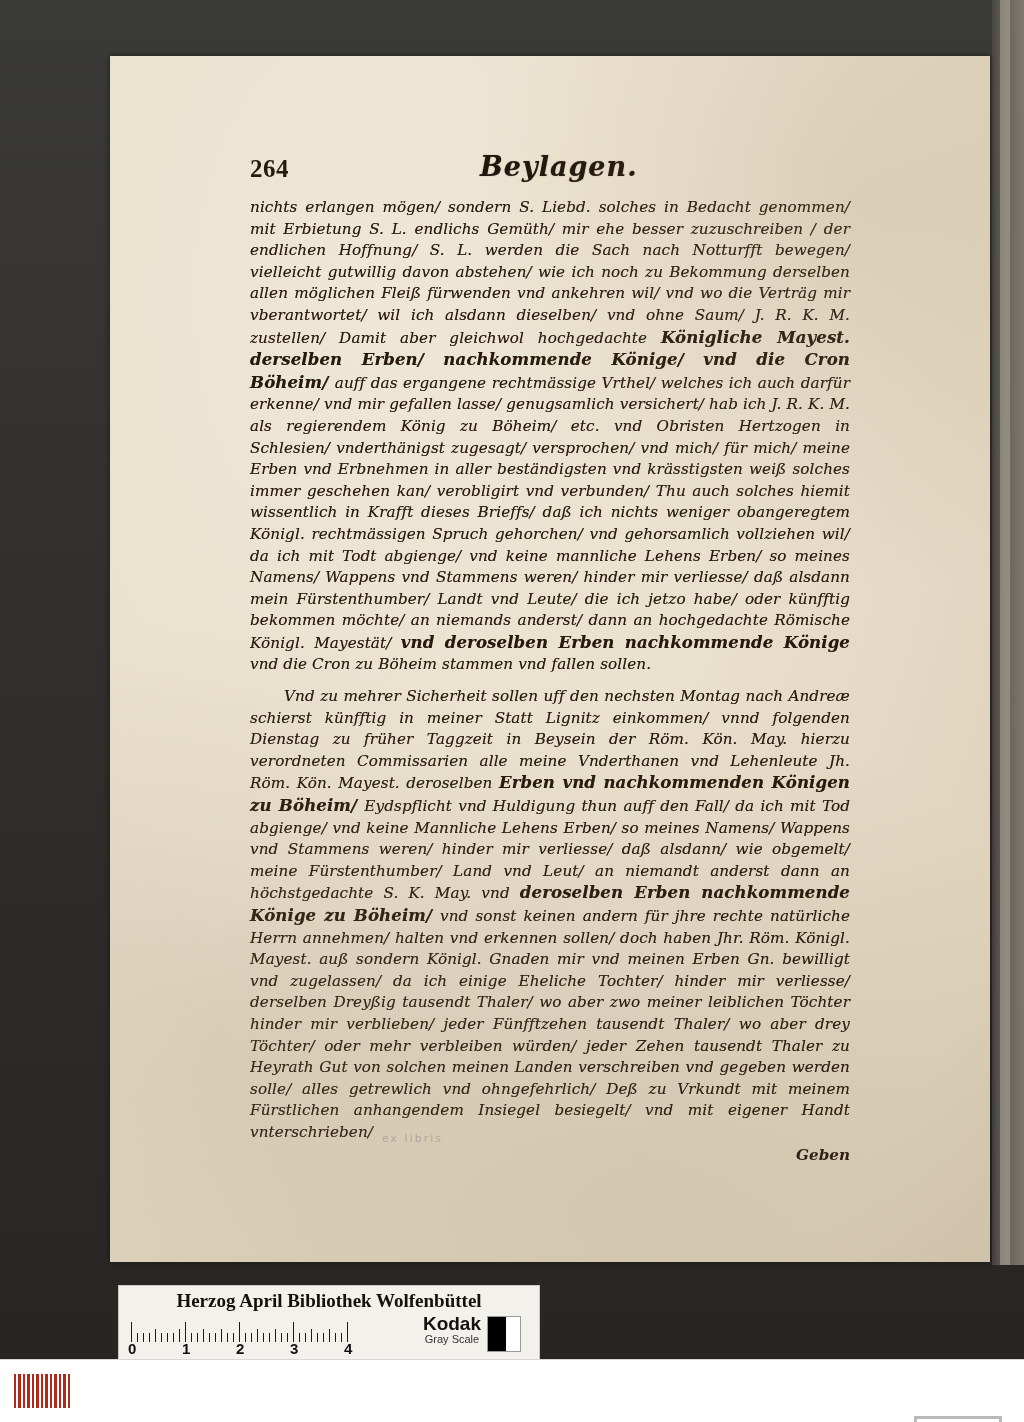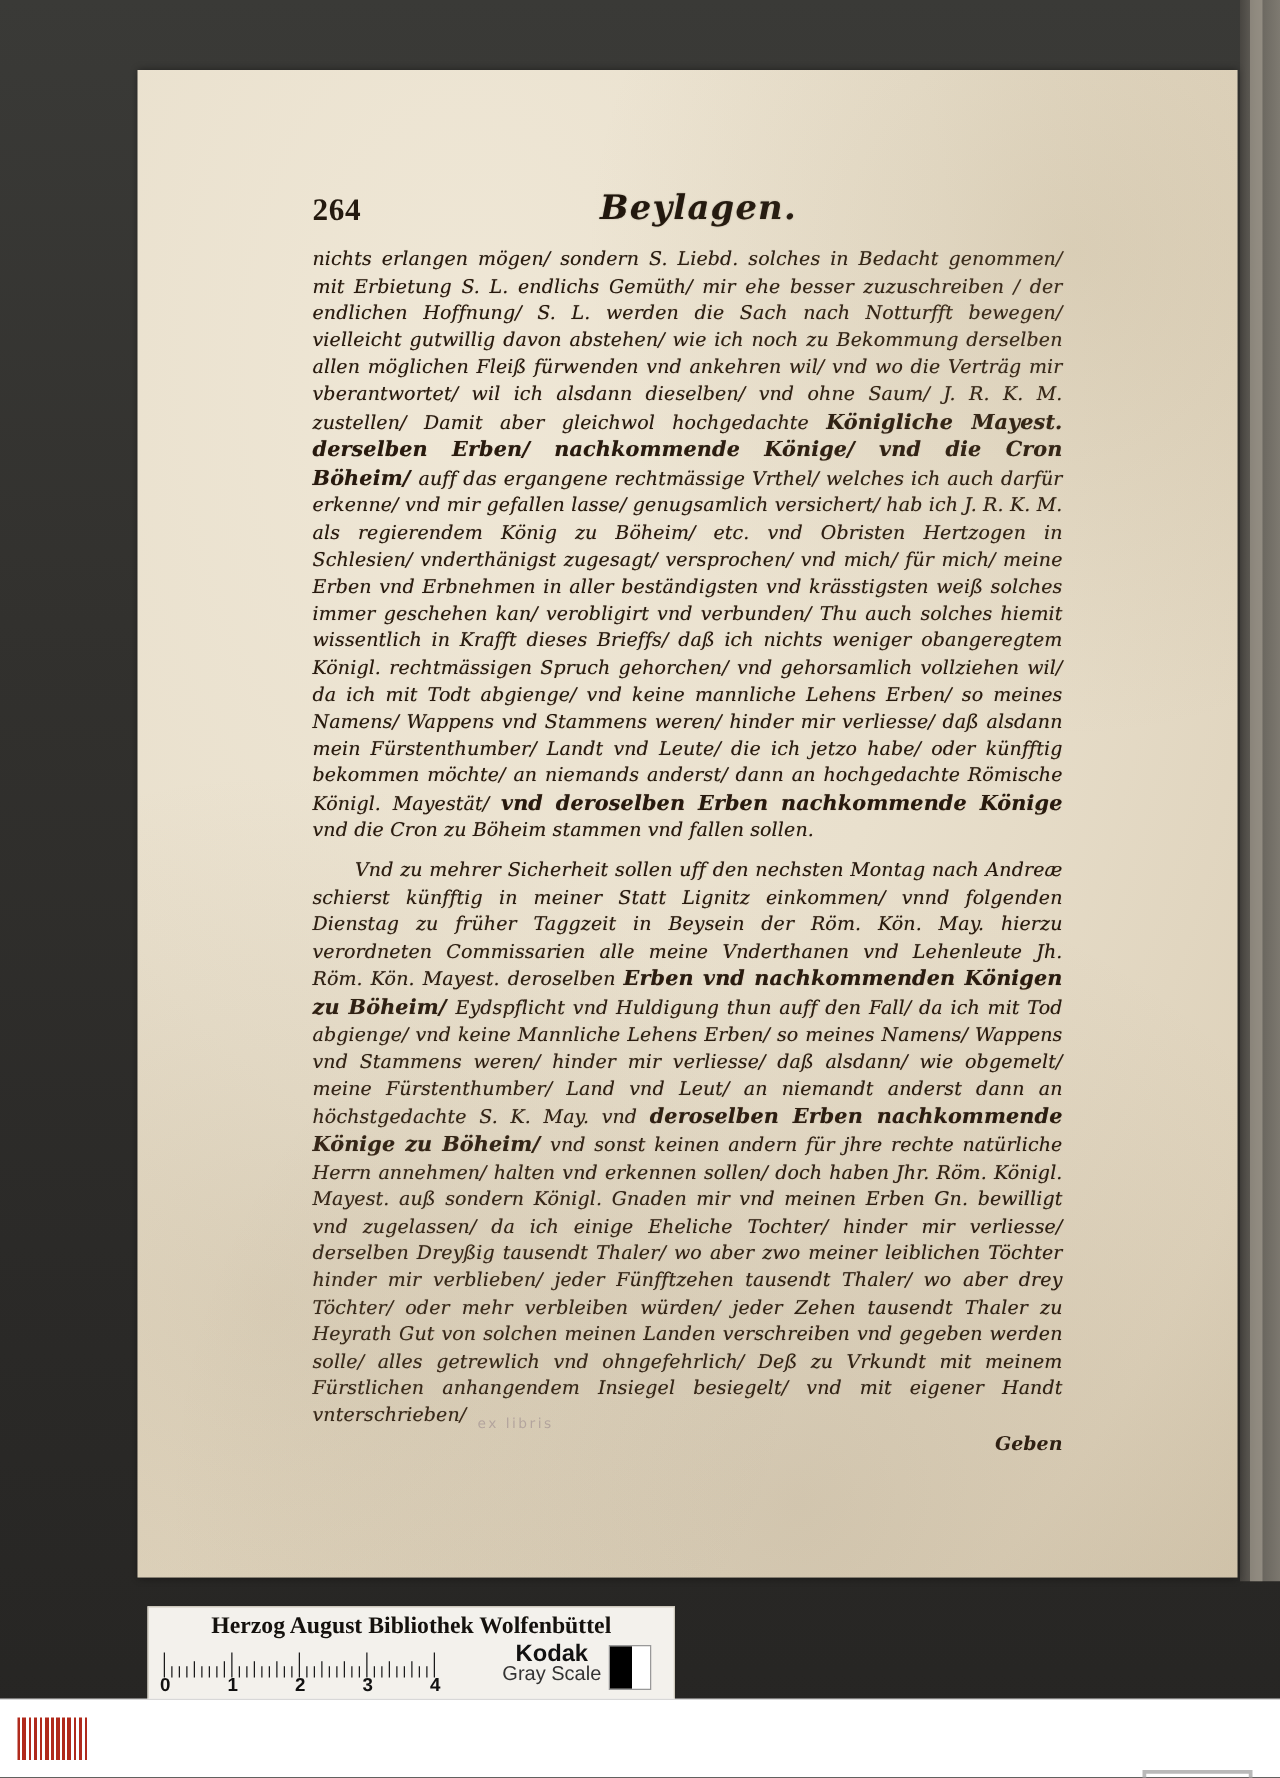--- a/index.html
+++ b/index.html
@@ -195,21 +195,21 @@
   }
   .kodak .k1 {
     font-family: "Liberation Sans", sans-serif;
     font-size: 19px;
     font-weight: 700;
     color: #111;
     line-height: 20px;
   }
   .kodak .k2 {
     font-family: "Liberation Sans", sans-serif;
-    font-size: 16px;
+    font-size: 11px;
     color: #333;
     line-height: 11px;
   }
   .greypatch {
     position: absolute;
     right: 18px;
     top: 30px;
     width: 32px;
     height: 34px;
     background: linear-gradient(90deg,#000 0%,#000 55%,#fff 55%,#fff 100%);
@@ -282,21 +282,21 @@
 
     <p class="para second"><span>Vnd zu mehrer Sicherheit sollen uff den nechsten Montag nach Andreæ schierst künfftig in meiner Statt Lignitz einkommen/ vnnd folgenden Dienstag zu früher Taggzeit in Beysein der Röm. Kön. May. hierzu verordneten Commissarien alle meine Vnderthanen vnd Lehenleute Jh. Röm. Kön. Mayest. deroselben </span><span class="bold-run big-run">Erben vnd nachkommenden Königen zu Böheim/ </span><span>Eydspflicht vnd Huldigung thun auff den Fall/ da ich mit Tod abgienge/ vnd keine Mannliche Lehens Erben/ so meines Namens/ Wappens vnd Stammens weren/ hinder mir verliesse/ daß alsdann/ wie obgemelt/ meine Fürstenthumber/ Land vnd Leut/ an niemandt anderst dann an höchstgedachte S. K. May. vnd </span><span class="bold-run big-run">deroselben Erben nachkommende Könige zu Böheim/ </span><span>vnd sonst keinen andern für jhre rechte natürliche Herrn annehmen/ halten vnd erkennen sollen/ doch haben Jhr. Röm. Königl. Mayest. auß sondern Königl. Gnaden mir vnd meinen Erben Gn. bewilligt vnd zugelassen/ da ich einige Eheliche Tochter/ hinder mir verliesse/ derselben Dreyßig tausendt Thaler/ wo aber zwo meiner leiblichen Töchter hinder mir verblieben/ jeder Fünfftzehen tausendt Thaler/ wo aber drey Töchter/ oder mehr verbleiben würden/ jeder Zehen tausendt Thaler zu Heyrath Gut von solchen meinen Landen verschreiben vnd gegeben werden solle/ alles getrewlich vnd ohngefehrlich/ Deß zu Vrkundt mit meinem Fürstlichen anhangendem Insiegel besiegelt/ vnd mit eigener Handt vnterschrieben/</span></p>
 
     <div class="catchword">Geben</div>
   </div>
 
   <div class="stamp">ex libris</div>
 </div>
 
 <div class="card">
-  <div class="card-title">Herzog August Bibliothek Wolfenbüttel</div>
+  <div class="card-title">Herzog April Bibliothek Wolfenbüttel</div>
 
   <div class="ruler">
     <div class="tick" style="left:0px;height:20px;"></div>
     <div class="tick" style="left:6px;height:9px;"></div>
     <div class="tick" style="left:12px;height:9px;"></div>
     <div class="tick" style="left:18px;height:9px;"></div>
     <div class="tick" style="left:24px;height:13px;"></div>
     <div class="tick" style="left:30px;height:9px;"></div>
     <div class="tick" style="left:36px;height:9px;"></div>
     <div class="tick" style="left:42px;height:9px;"></div>

